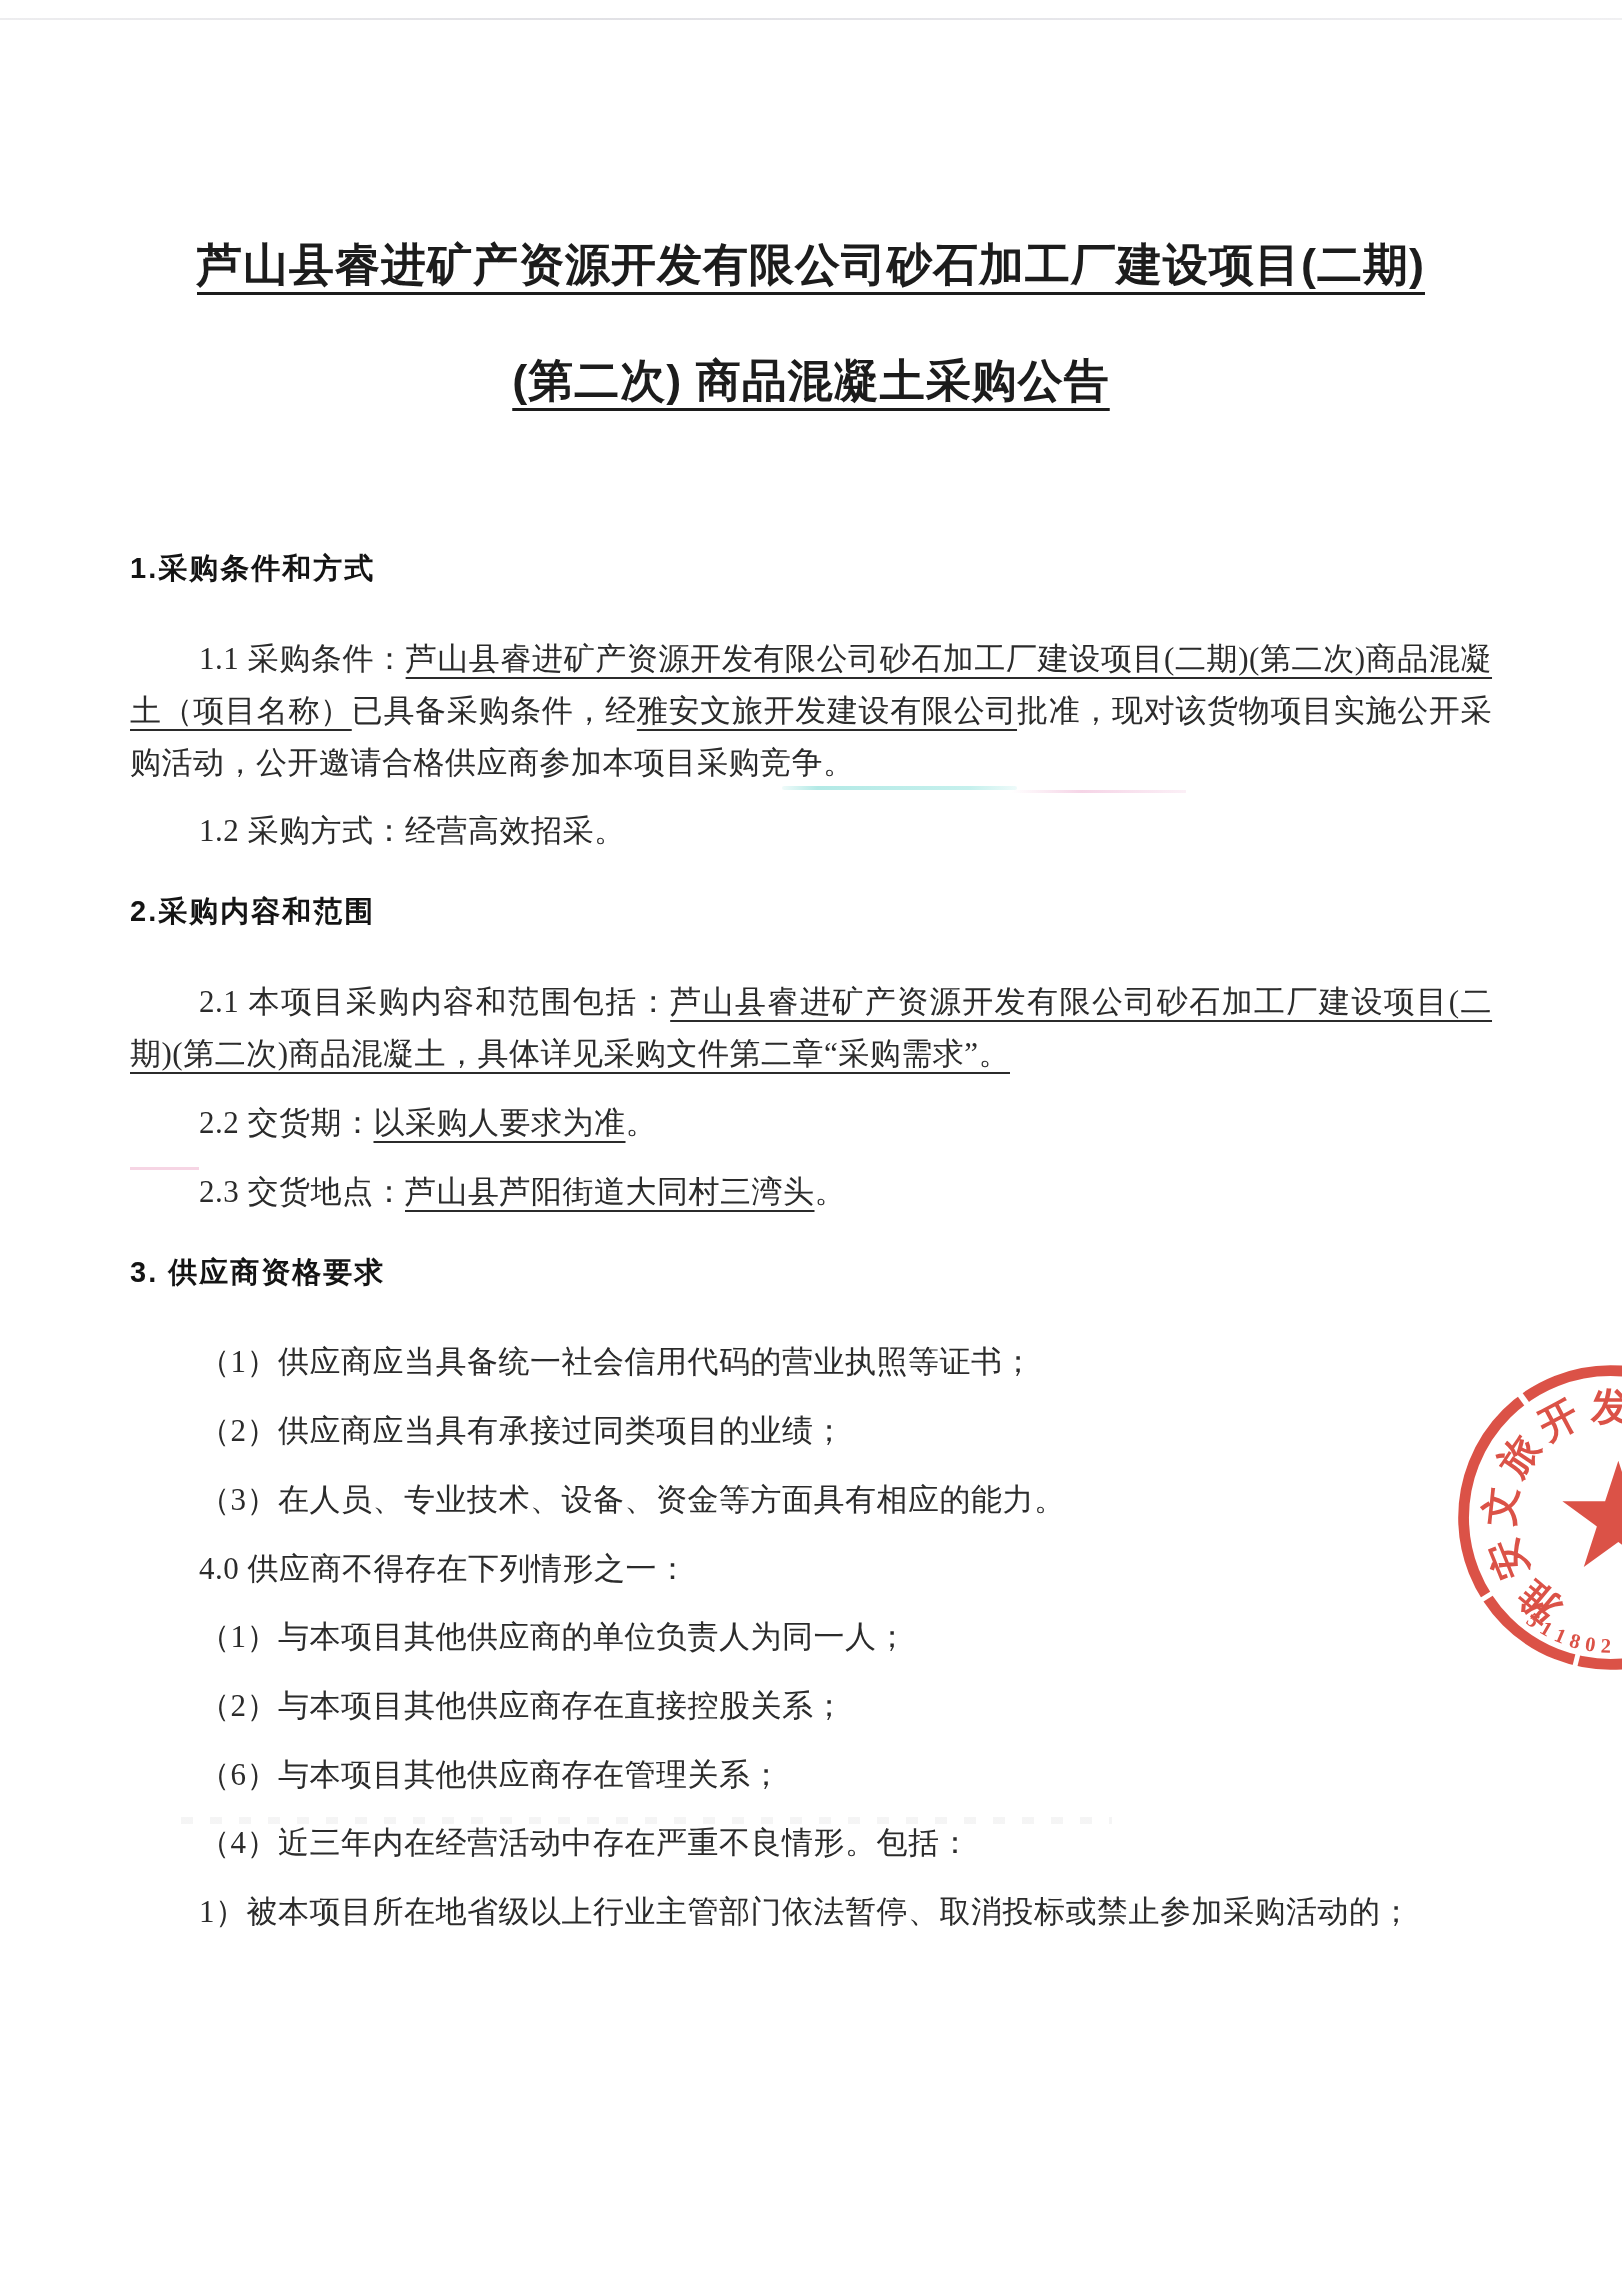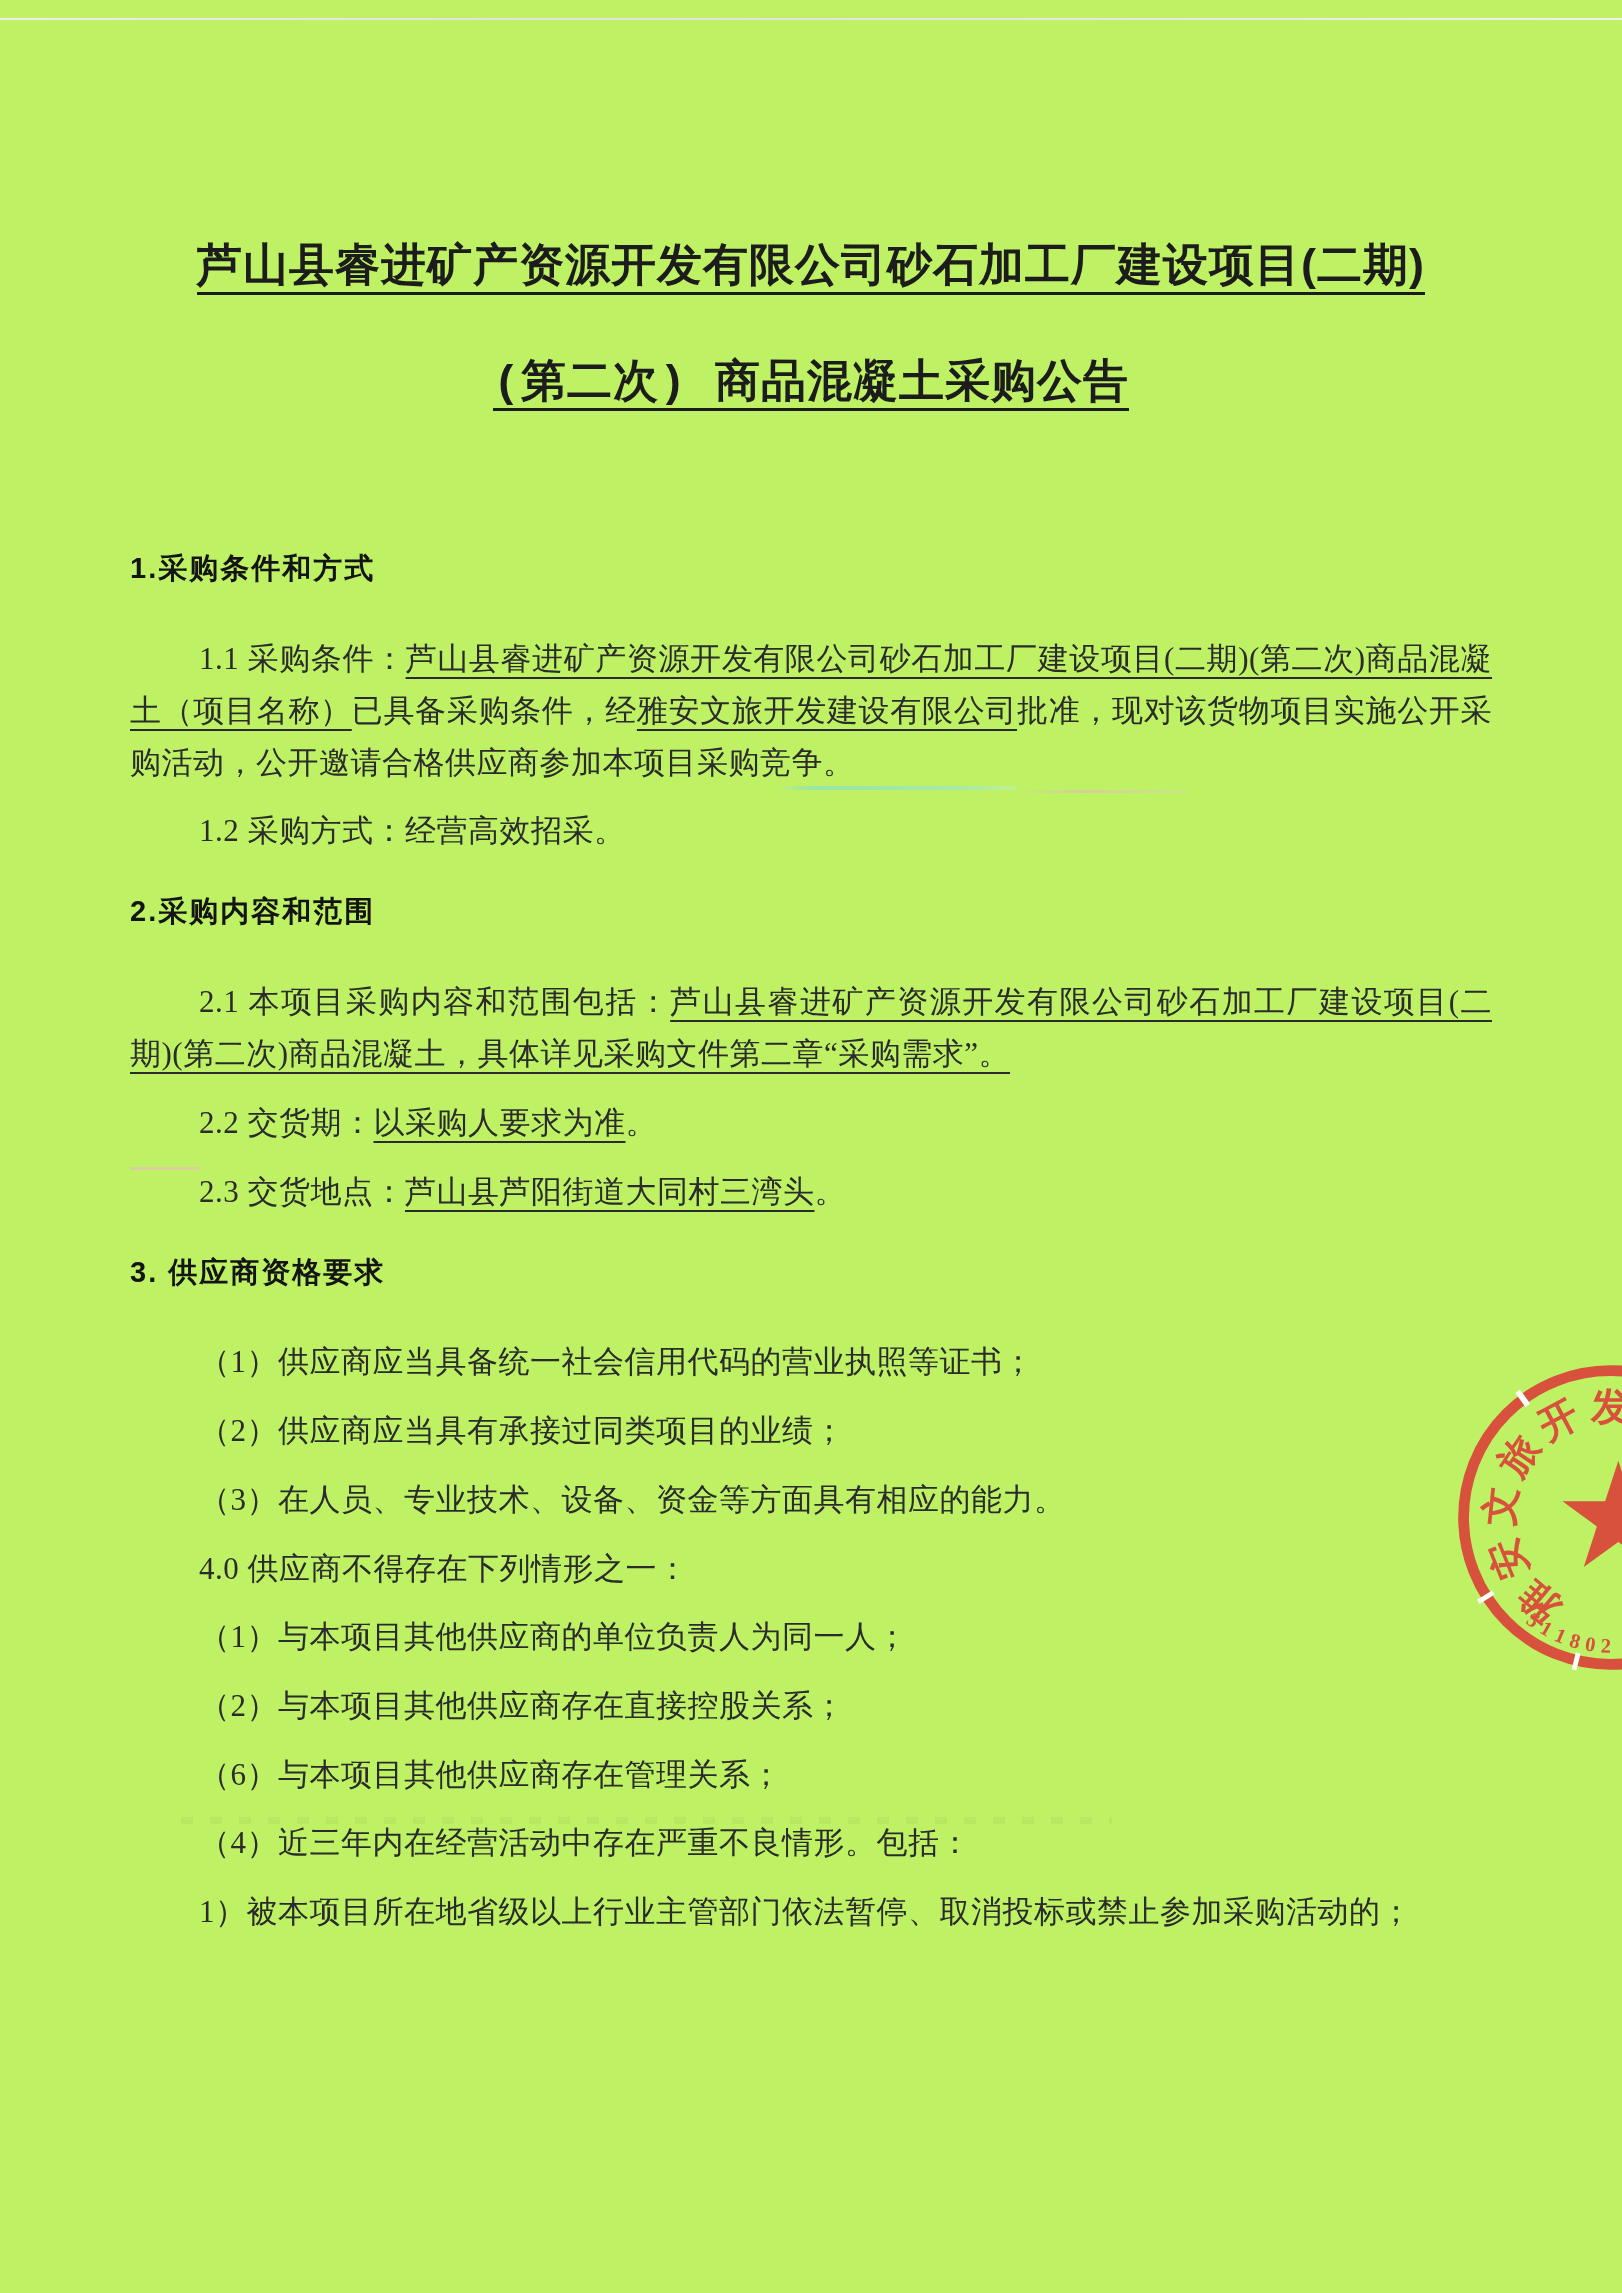--- a/index.html
+++ b/index.html
@@ -1,32 +1,32 @@
 <!DOCTYPE html>
 <html style="--stamp: #d9453a;"><head>
 <meta charset="utf-8">
 <style>
   html,body { margin:0; padding:0; background:#9a9a9a; }
   .page {
     position:relative; width:1622px; height:2294px;
-    background:#bef264; overflow:hidden;
+    background:#ffffff; overflow:hidden;
     font-family:"Liberation Serif", serif; color:#2d2d2d;
   }
   .topline {
     position:absolute; top:17.6px; left:0; width:100%; height:2px;
     background:linear-gradient(90deg,#ededef,#e1e1e5 35%,#e7e7eb 70%,#f0f0f2);
   }
   .doc { position:absolute; left:130px; right:130px; top:0; }
   .title-line {
     text-align:center; font-family:"Liberation Sans", sans-serif;
     font-weight:bold; font-size:45px; color:#1c1c1c; letter-spacing:1px;
     white-space:nowrap;
   }
   .title-line.l1 { margin-top:235px; }
-  .title-line.l2 { margin-top:56px;font-family:Liberation Mono, monospace; }
+  .title-line.l2 { margin-top:56px; }
   .tu { text-decoration:underline; text-decoration-thickness:2.9px; text-underline-offset:11.8px; }
   .sec-heading {
     font-family:"Liberation Sans", sans-serif; font-weight:bold;
     font-size:29px; color:#141414; letter-spacing:2px;
     margin:37px 0 47px 0; line-height:1.2;
   }
   .sec-heading.first { margin-top:140px; }
   .para {
     font-size:31px; line-height:52px; margin:0 0 16.7px 0;
     text-indent:69px; letter-spacing:0.5px; color:#2b2b2b;

